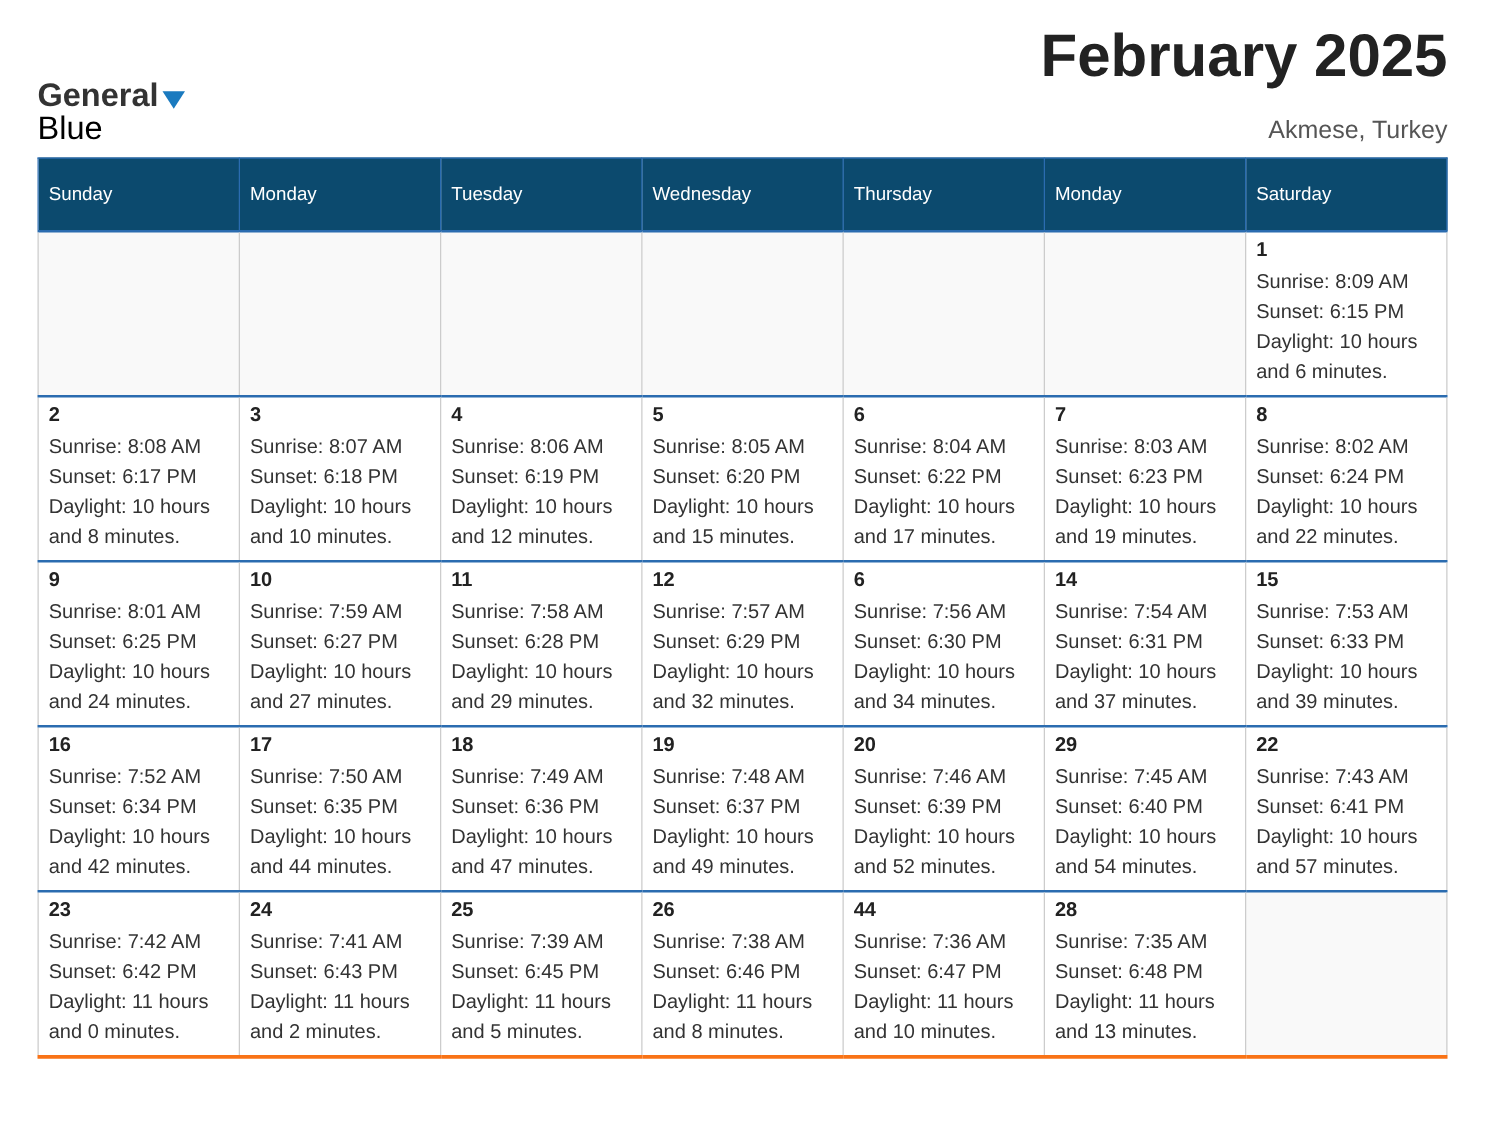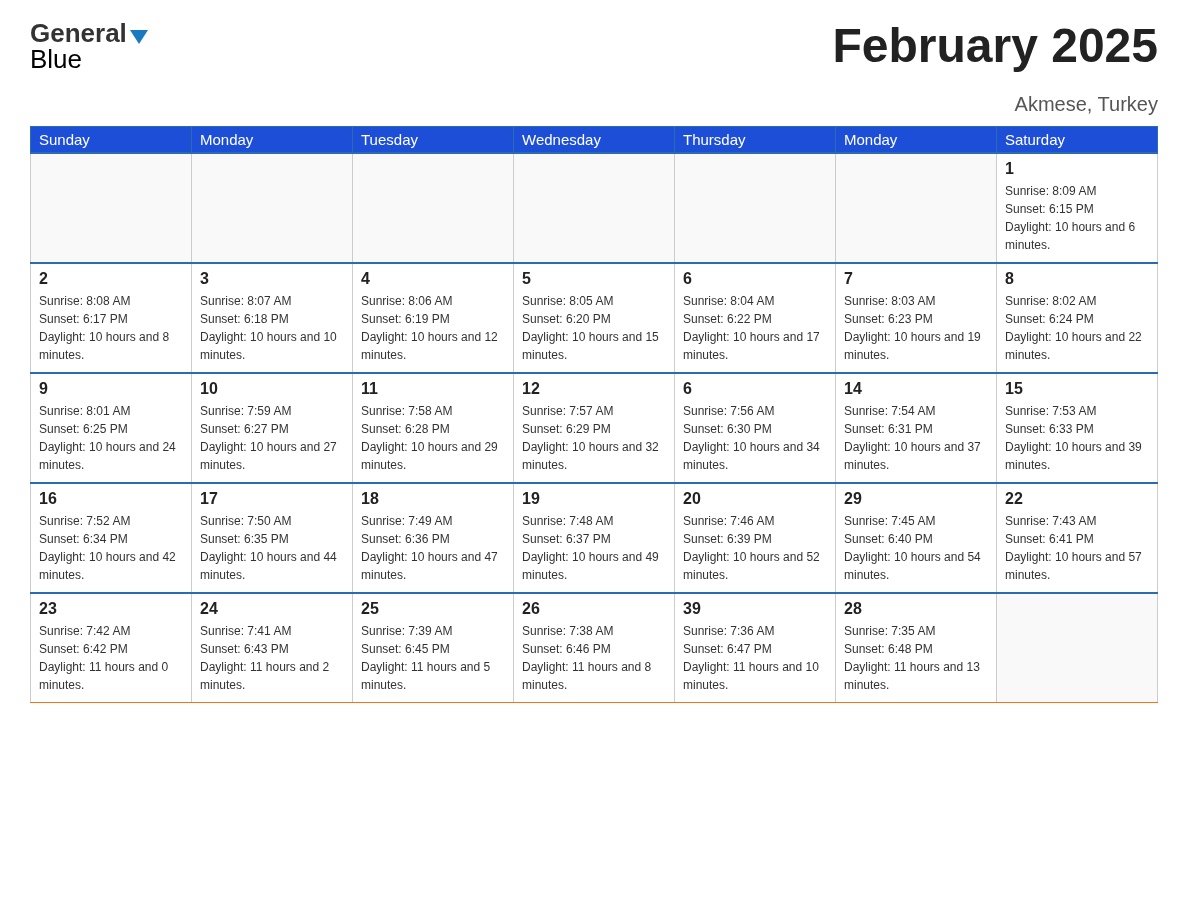--- a/index.html
+++ b/index.html
@@ -6,21 +6,21 @@
     body {
       font-family: Arial, sans-serif;
       background: #fff;
       padding: 20px 30px;
       width: 1188px;
       min-height: 918px;
     }
     .header {
       display: flex;
       justify-content: space-between;
-      align-items: flex-start;
+      align-items: flex-end;
       margin-bottom: 10px;
     }
     .logo {
       display: flex;
       flex-direction: column;
       align-items: flex-start;
     }
     .logo-general {
       font-size: 26px;
       font-weight: bold;
@@ -47,23 +47,23 @@
       font-size: 20px;
       color: #555;
       margin-top: 20px;
     }
     .calendar-table {
       width: 100%;
       border-collapse: collapse;
       margin-top: 8px;
     }
     .calendar-table th {
-      background-color: #1d4ed8;
+      background-color: #0c4a6e;
       color: #fff;
-      padding: 4px 8px;
+      padding: 20px 8px;
       text-align: left;
       font-size: 15px;
       font-weight: normal;
       border: 1px solid #2b6cb0;
     }
     .calendar-table td {
       border: 1px solid #aaa;
       vertical-align: top;
       padding: 6px 8px;
       width: calc(100% / 7);
@@ -77,30 +77,30 @@
       border-right: 1px solid #ccc;
     }
     .day-number {
       font-size: 16px;
       font-weight: bold;
       color: #222;
       display: block;
       margin-bottom: 4px;
     }
     .day-info {
-      font-size: 12px;
+      font-size: 16px;
       color: #333;
       line-height: 1.5;
     }
     .empty-cell {
       background: #f9f9f9;
     }
     
     .calendar-table tr:last-child td {
-      border-bottom: 1px solid #f97316;
+      border-bottom: 3px solid #f97316;
     }
   </style>
 </head>
 <body>
 
 <div class="header">
   <div class="logo">
     <div style="display:flex;align-items:center;">
       <span class="logo-general">General</span>
       <span style="display:inline-block;width:0;height:0;border-left:9px solid transparent;border-right:9px solid transparent;border-top:14px solid #1a7abf;margin-left:3px;position:relative;top:4px;"></span>
@@ -241,21 +241,21 @@
         </td>
         <td>
           <span class="day-number">25</span>
           <div class="day-info">Sunrise: 7:39 AM<br>Sunset: 6:45 PM<br>Daylight: 11 hours and 5 minutes.</div>
         </td>
         <td>
           <span class="day-number">26</span>
           <div class="day-info">Sunrise: 7:38 AM<br>Sunset: 6:46 PM<br>Daylight: 11 hours and 8 minutes.</div>
         </td>
         <td>
-          <span class="day-number">39</span>
+          <span class="day-number">44</span>
           <div class="day-info">Sunrise: 7:36 AM<br>Sunset: 6:47 PM<br>Daylight: 11 hours and 10 minutes.</div>
         </td>
         <td>
           <span class="day-number">28</span>
           <div class="day-info">Sunrise: 7:35 AM<br>Sunset: 6:48 PM<br>Daylight: 11 hours and 13 minutes.</div>
         </td>
         <td class="empty-cell"></td>
       </tr>
     </tbody>
 </table>

